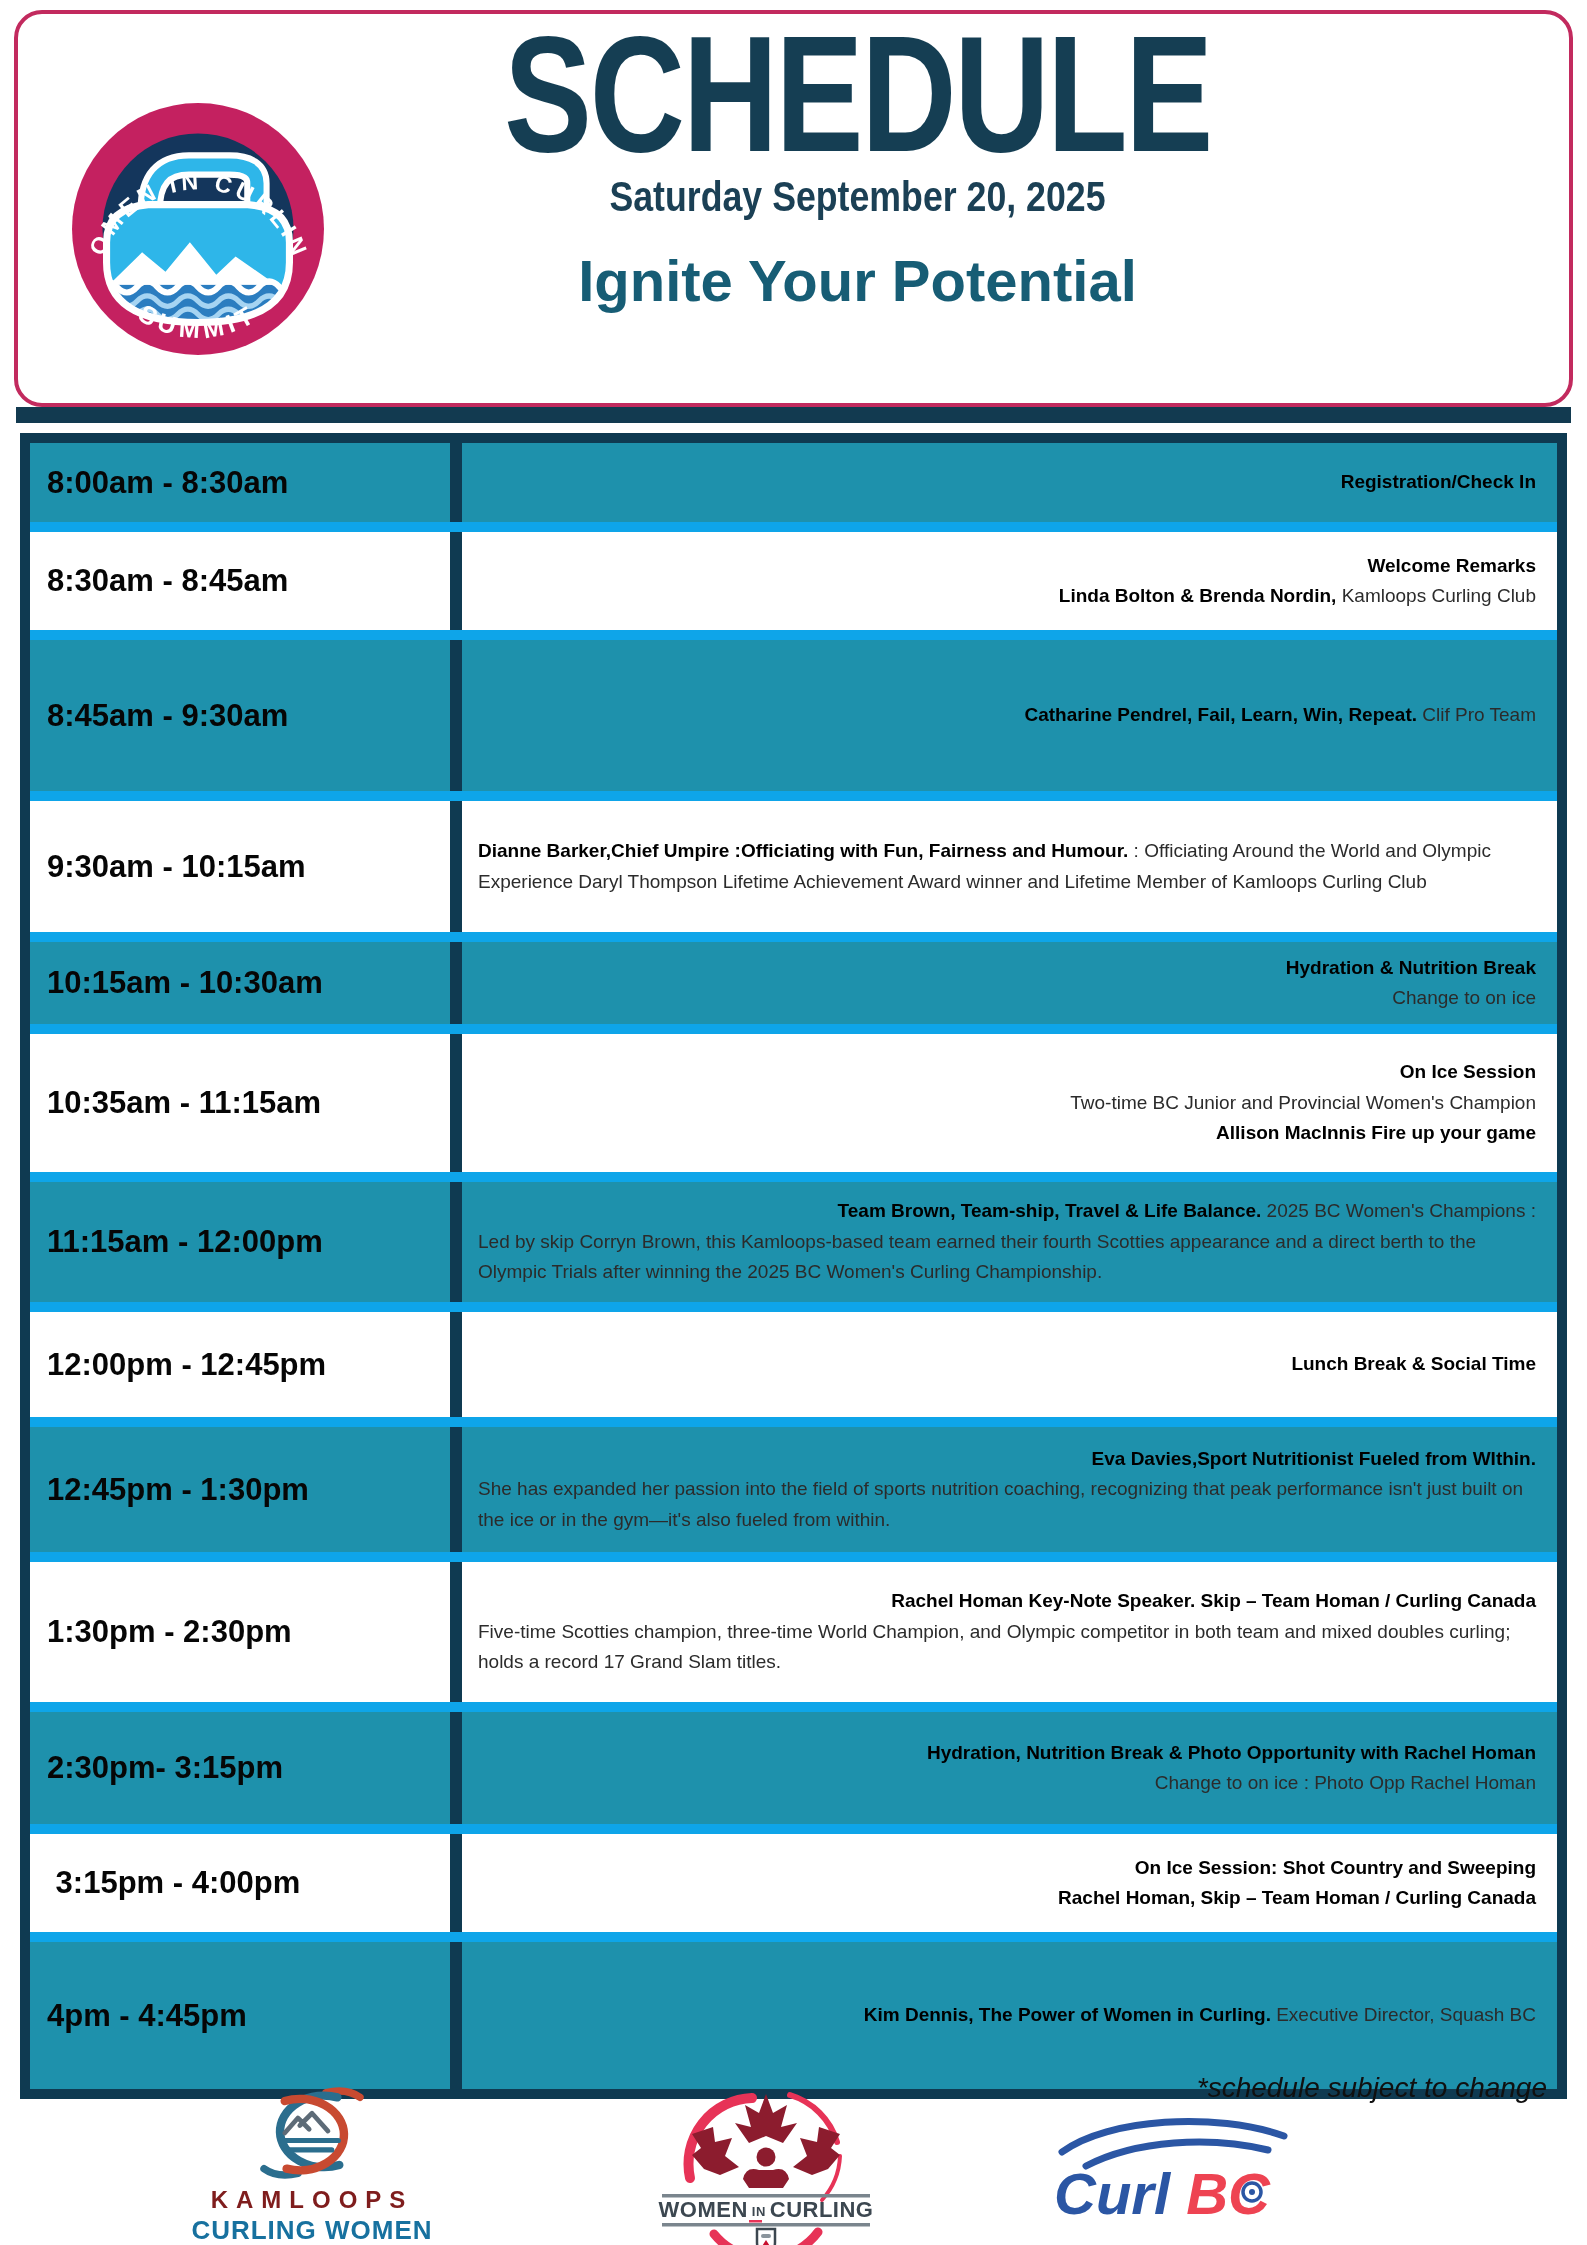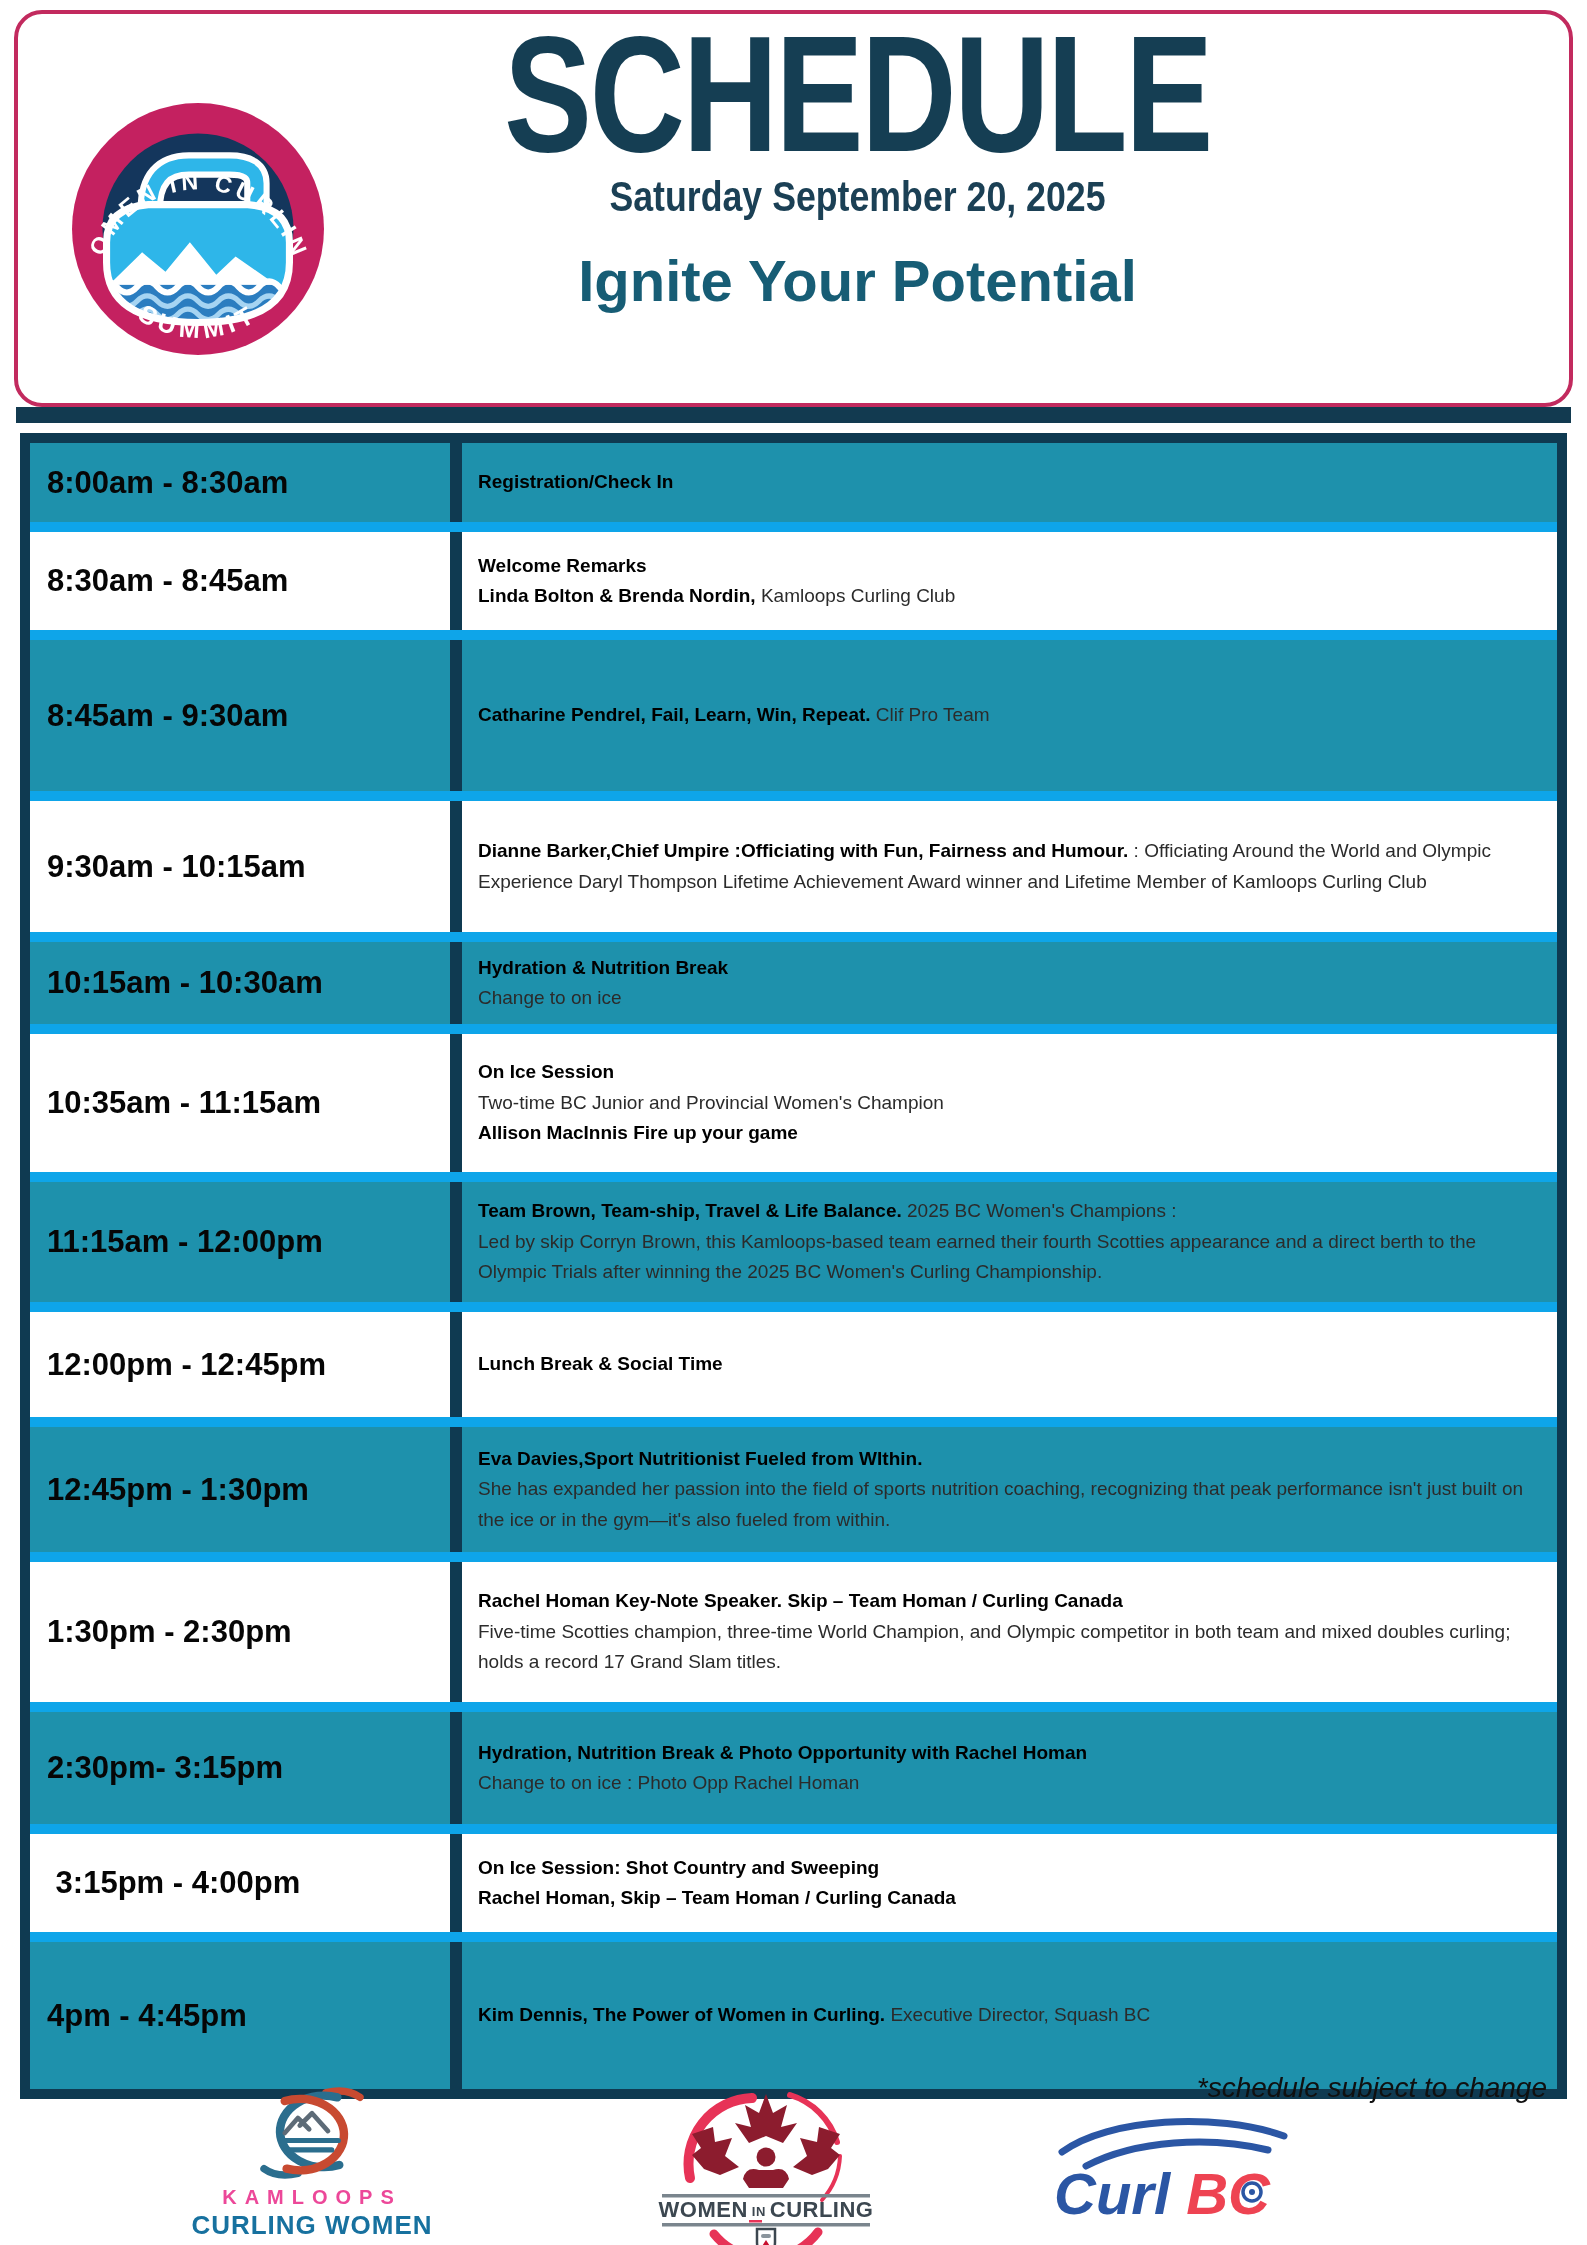--- a/index.html
+++ b/index.html
@@ -24,29 +24,29 @@
   .schedule{position:absolute;left:20px;top:433px;width:1547px;box-sizing:border-box;
     background:#0ea5e9;border:10px solid #0f3a51;}
   .row{display:flex;background:#fff;}
   .row.alt{background:#1e91ac;}
   .row + .row{margin-top:10px;}
   .cell{box-sizing:border-box;}
   .cell.time{width:432px;flex:0 0 432px;border-right:12px solid #0f3a51;
     display:flex;align-items:center;padding-left:17px;
     font-size:31px;font-weight:bold;color:#060606;letter-spacing:0px;white-space:pre;}
   .cell.desc{flex:1;display:flex;flex-direction:column;justify-content:center;
-    padding:4px 21px 4px 16px;font-size:19px;line-height:1.6;}
+    padding:4px 21px 4px 16px;font-size:19px;line-height:1.6;align-items:flex-end;}
   .seg{color:#2b2b2b;}
   .seg.b{color:#000;font-weight:bold;}
 
   
   .note{position:absolute;top:2072px;right:40px;font-size:28px;font-style:italic;color:#101010;}
   .logo-kamloops{position:absolute;left:182px;top:2086px;width:260px;text-align:center;}
   .logo-kamloops svg{width:160px;height:94px;}
-  .kam-line1{font-size:20px;font-weight:bold;letter-spacing:8px;color:#ec4899;margin-top:2px;}
+  .kam-line1{font-size:24px;font-weight:bold;letter-spacing:8px;color:#7f1d1d;margin-top:2px;}
   .kam-line2{font-size:26px;font-weight:bold;letter-spacing:1px;color:#17719f;margin-top:1px;}
   .logo-wic{position:absolute;left:656px;top:2082px;width:220px;}
   .logo-wic svg{width:220px;height:168px;}
   .logo-curlbc{position:absolute;left:1048px;top:2102px;width:250px;}
   .logo-curlbc svg{width:250px;height:125px;}
 </style>
 </head>
 <body>
 
 <div class="page">

